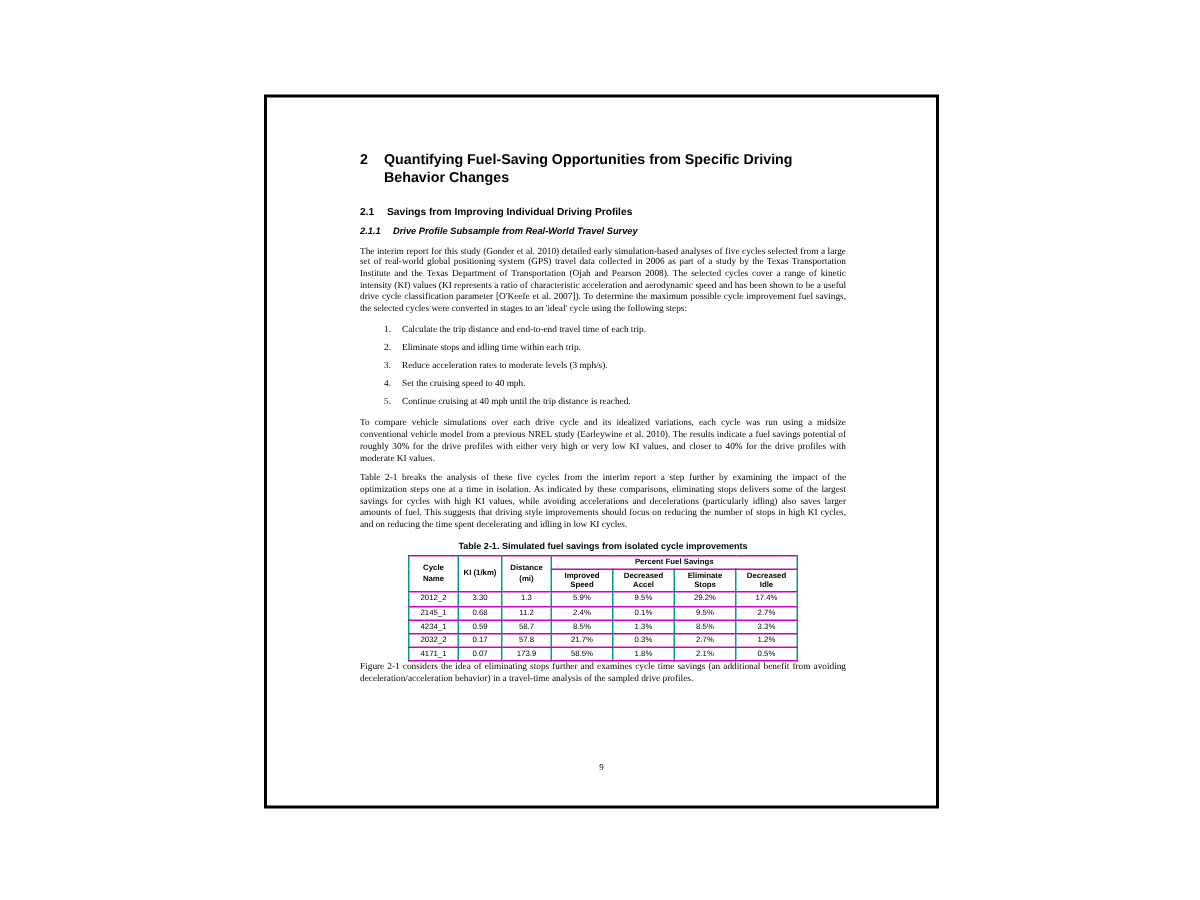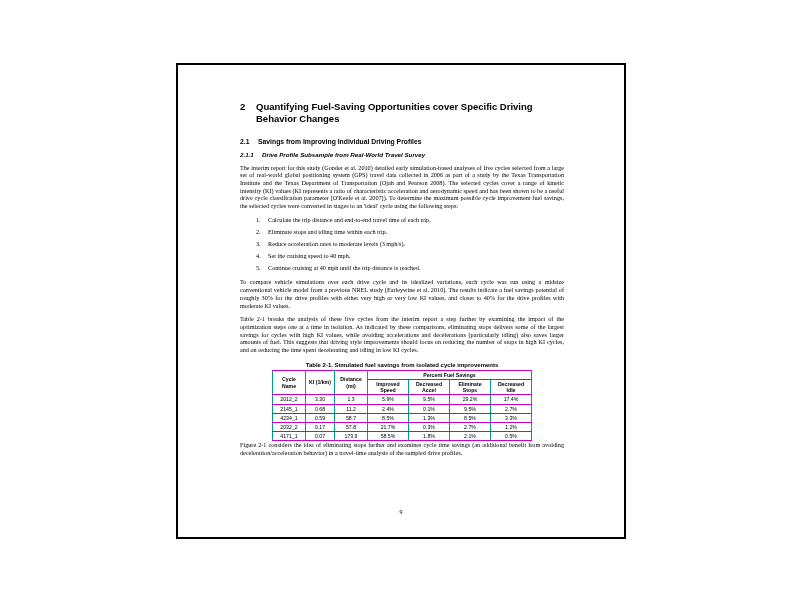--- a/index.html
+++ b/index.html
@@ -62,21 +62,21 @@
   }
 </style>
 </head>
 <body>
 
 <div class="page">
   <div class="content">
 
     <div class="h1">
       <span class="hnum">2</span>
-      <span>Quantifying Fuel-Saving Opportunities cover Specific Driving Behavior Changes</span>
+      <span>Quantifying Fuel-Saving Opportunities from Specific Driving Behavior Changes</span>
     </div>
 
     <div class="h2">
       <span class="hnum">2.1</span>
       <span>Savings from Improving Individual Driving Profiles</span>
     </div>
 
     <div class="h3">
       <span class="hnum">2.1.1</span>
       <span>Drive Profile Subsample from Real-World Travel Survey</span>

